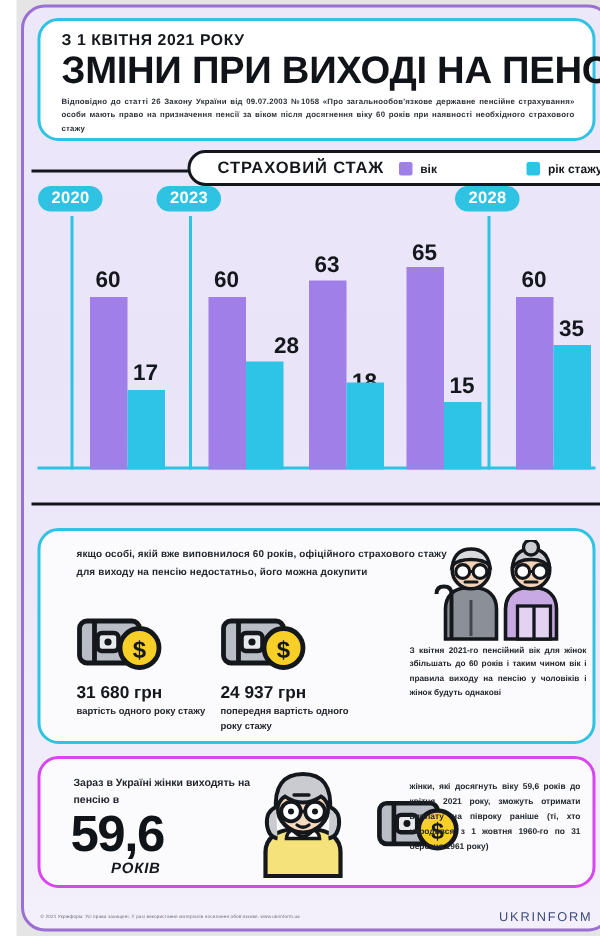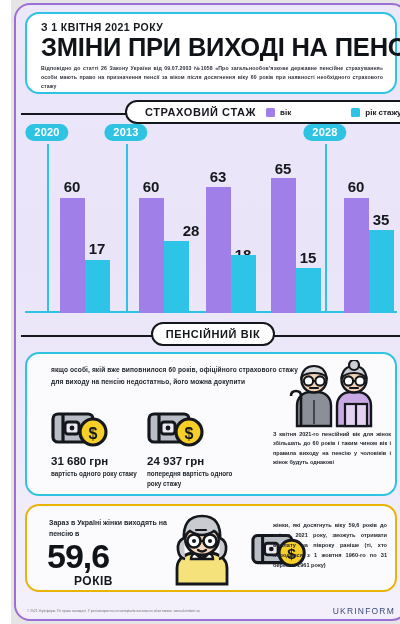--- a/index.html
+++ b/index.html
@@ -127,34 +127,34 @@
     position: absolute; left: 246px; top: 76px; width: 118px;
     font-size: 5.5px; line-height: 1.72; font-weight: bold; color: #22262c;
     text-align: justify;
   }
 
   
   .bottom-card {
     position: absolute; left: 14px; top: 504px;
     width: 372px; height: 88px;
     background: #fbfbfd;
-    border: 2px solid #eab308;
+    border: 2px solid #d946ef;
     border-radius: 14px;
   }
   .now-label {
     position: absolute; left: 22px; top: 12px; width: 122px;
     font-size: 7px; line-height: 1.5; font-weight: bold; color: #22262c;
   }
   .big-num {
     position: absolute; left: 20px; top: 31px;
     font-size: 34px; font-weight: bold; color: #101318; letter-spacing: -1px;
   }
   .big-unit {
     position: absolute; left: 47px; top: 68px;
-    font-size: 12px; font-weight: bold; color: #14171c; letter-spacing: .5px;
+    font-size: 10px; font-weight: bold; color: #14171c; letter-spacing: .5px; font-style: italic;
   }
   .bottom-note {
     position: absolute; left: 246px; top: 14px; width: 114px;
     font-size: 5.6px; line-height: 1.8; font-weight: bold; color: #22262c;
     text-align: justify;
   }
 
   
   .footer-copy {
     position: absolute; left: 16px; top: 609px;
@@ -200,21 +200,21 @@
   <div class="chart-area">
     <div class="chart-plot">
 
       <div class="baseline"></div>
 
       <div class="divider" style="left:36px;  top:26px; bottom:5px;"></div>
       <div class="divider" style="left:115px; top:26px; bottom:5px;"></div>
       <div class="divider" style="left:314px; top:26px; bottom:5px;"></div>
 
       <div class="year-pill" style="left:36px;  top:6px;">2020</div>
-      <div class="year-pill" style="left:115px; top:6px;">2013</div>
+      <div class="year-pill" style="left:115px; top:6px;">2023</div>
       <div class="year-pill" style="left:314px; top:6px;">2028</div>
 
       <div class="bar-val" style="left:61px;  top:60px;">60</div>
       <div class="bar age" style="left:49px;  width:25px; height:115px;"></div>
       <div class="bar-val" style="left:86px;  top:122px;">17</div>
       <div class="bar yrs" style="left:74px;  width:25px; height:53px;"></div>
 
       <div class="bar-val" style="left:140px; top:60px;">60</div>
       <div class="bar age" style="left:128px; width:25px; height:115px;"></div>
       <div class="bar-val" style="left:180px; top:104px;">28</div>
@@ -233,23 +233,20 @@
       <div class="bar-val" style="left:345px; top:60px;">60</div>
       <div class="bar age" style="left:333px; width:25px; height:115px;"></div>
       <div class="bar-val" style="left:370px; top:93px;">35</div>
       <div class="bar yrs" style="left:358px; width:25px; height:83px;"></div>
 
     </div>
   </div>
 
   <div class="sec-bar" style="top:322px;">
     <div class="rule"></div>
-    <div class="sec-pill" style="left:130px; width:124px; justify-content:center;">
-      <span class="sec-title">ПЕНСІЙНИЙ ВІК</span>
-    </div>
   </div>
 
   <div class="info-card">
 
     <div class="info-text">якщо особі, якій вже виповнилося 60 років, офіційного страхового стажу для виходу на пенсію недостатньо, його можна докупити</div>
 
     <div class="money-group" style="left:24px;">
       <svg width="62" height="38" viewBox="0 0 62 38">
         <rect x="2" y="4" width="40" height="28" rx="5" fill="#b9bec6" stroke="#14171c" stroke-width="3.2"></rect>
         <path d="M12 4 v28" stroke="#14171c" stroke-width="3.2" fill="none"></path>

